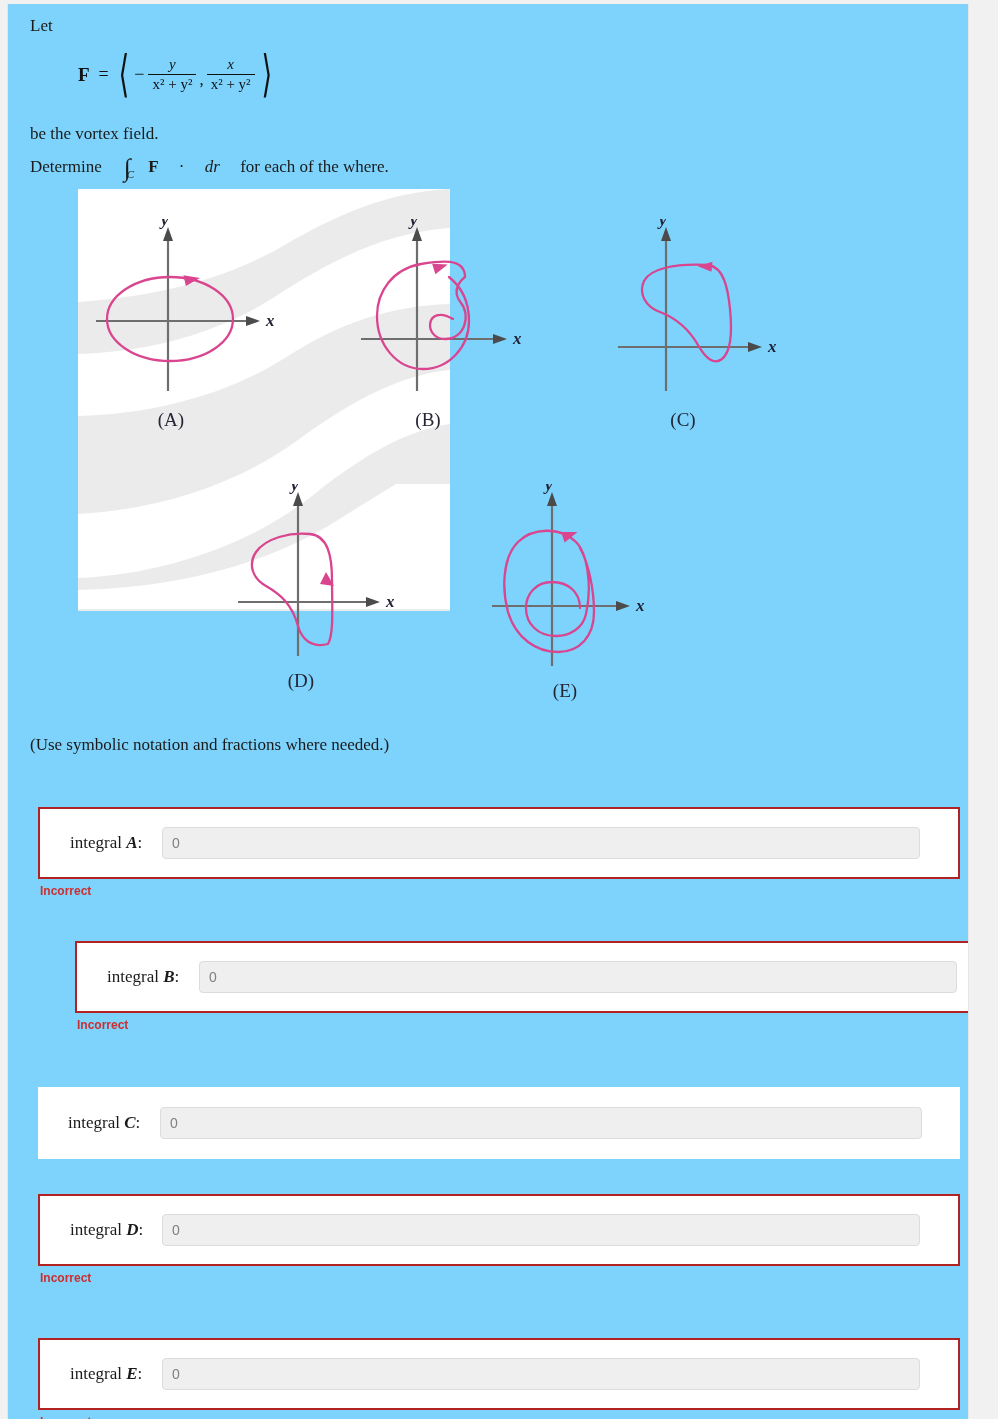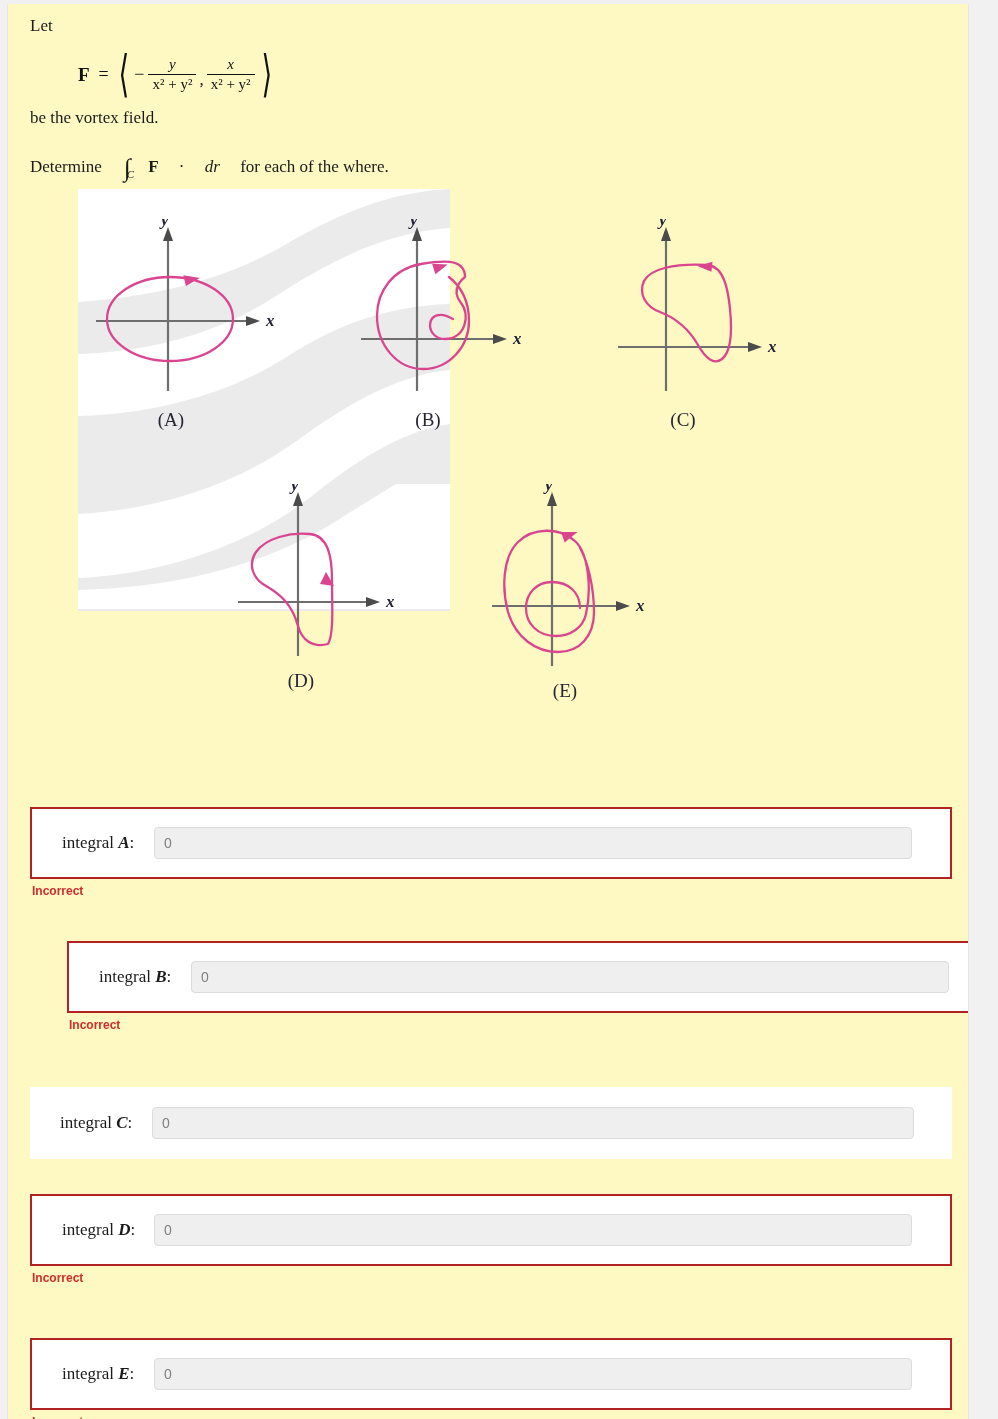--- a/index.html
+++ b/index.html
@@ -13,21 +13,21 @@
     font-family: "Liberation Serif", serif;
     overflow: hidden;
     position: relative;
   }
   .page {
     position: absolute;
     left: 8px;
     top: 4px;
     width: 960px;
     height: 1415px;
-    background: #fef9c3;
+    background: #7dd3fc;
     box-shadow: -1px 0 0 #e6e6e6, 1px 0 0 #e6e6e6;
     overflow: hidden;
   }
   .inner {
     position: relative;
     width: 960px;
     height: 1415px;
   }
 
   
@@ -37,21 +37,21 @@
     font-size: 17px;
   }
   #let-line {
     position: absolute;
     left: 22px;
     top: 12px;
   }
   #vortex-line {
     position: absolute;
     left: 22px;
-    top: 104px;
+    top: 120px;
   }
   #determine-line {
     position: absolute;
     left: 22px;
     top: 153px;
     display: flex;
     align-items: center;
     gap: 8px;
     white-space: nowrap;
   }
@@ -144,21 +144,21 @@
   .fig-caption {
     position: absolute;
     font-family: "Liberation Serif", serif;
     font-size: 19px;
     color: #252536;
     text-align: center;
     width: 60px;
   }
 
   
-  .answer-block { position: absolute; left: 22px; width: 732px; }
+  .answer-block { position: absolute; left: 30px; width: 732px; }
   .answer-box {
     box-sizing: border-box;
     width: 922px;
     height: 72px;
     display: flex;
     align-items: center;
     background: #ffffff;
   }
   .answer-box.flagged { border: 2.5px solid #b22222; }
   .answer-label {
@@ -333,20 +333,21 @@
       <path d="M 92,124 C 92,108 80,98 64,98 C 48,98 38,110 38,124
                C 38,140 50,152 68,152 C 82,152 95,144 98,130
                C 104,104 100,70 88,58 C 72,42 44,44 30,58
                C 14,74 14,106 20,128 C 28,154 48,168 70,168
                C 92,168 106,152 106,128 C 106,104 100,78 92,64" fill="none" stroke="#d9458f" stroke-width="2.3" stroke-linecap="round"></path>
       <polygon points="74,46 90,50 75,57" fill="#d9458f" transform="rotate(-14 82 51)"></polygon>
     </svg>
     <div class="fig-caption" style="left:527px; top:496px;">(E)</div>
   </div>
 
+  <div class="txt" id="symbolic-line">(Use symbolic notation and fractions where needed.)</div>
 
   <div class="answer-block" style="top:803px;">
     <div class="answer-box flagged">
       <div class="answer-label">
         <span>integral</span>
         <span class="ital" style="font-weight:bold;">A</span><span>:</span>
       </div>
       <div class="answer-input">0</div>
     </div>
     <div class="incorrect-msg">Incorrect</div>

